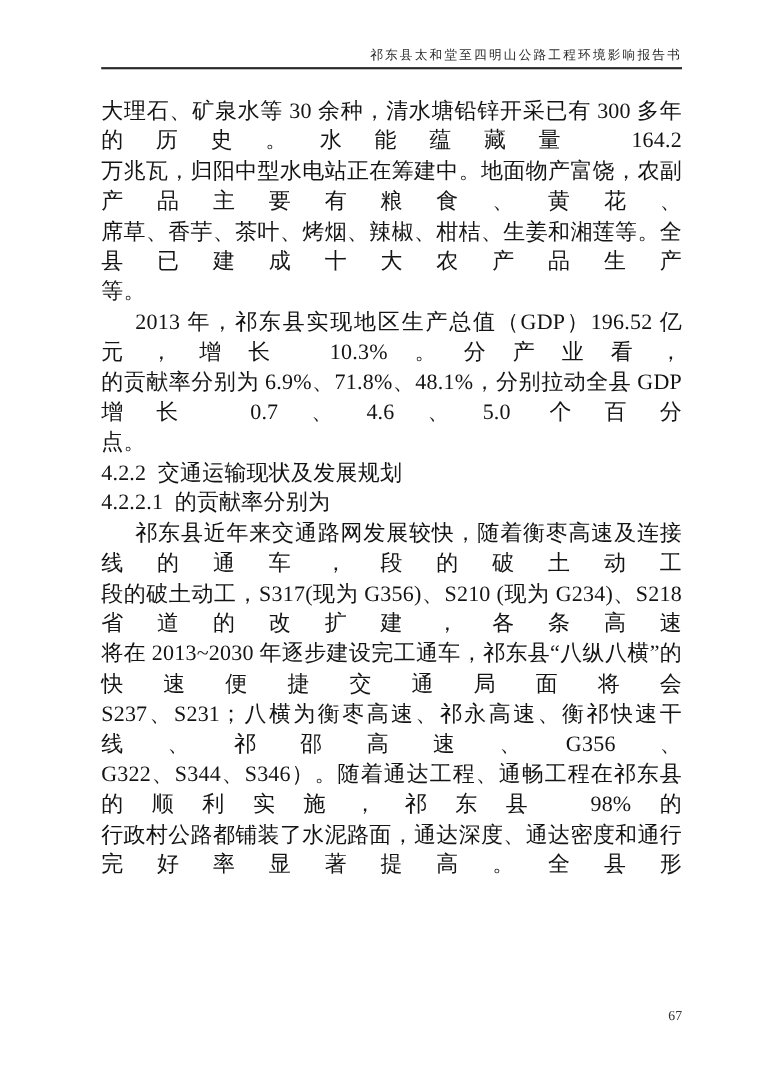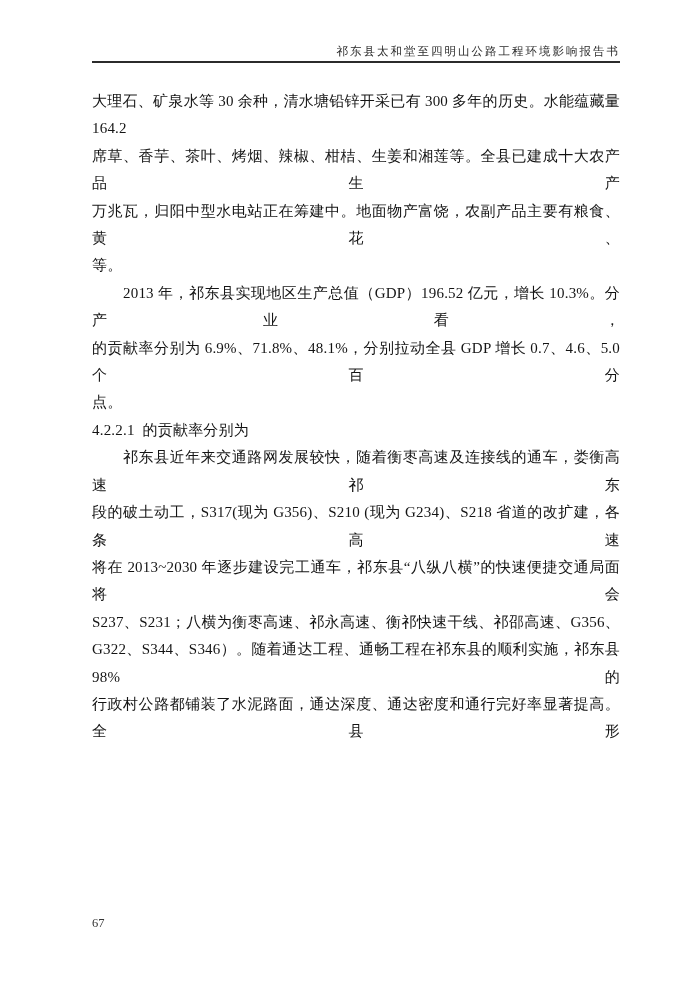--- a/index.html
+++ b/index.html
@@ -34,21 +34,21 @@
     height: 0;
     border-bottom: 2px solid #2b2b2b;
   }
   .doc-body {
     position: absolute;
     top: 88px;
     left: 92px;
     width: 528px;
   }
   .line, .heading {
-    font-size: 15px;
+    font-size: 20px;
     line-height: 27.4px;
     letter-spacing: 0.2px;
   }
   .line {
     text-align: justify;
     text-align-last: justify;
     text-justify: inter-character;
   }
   .line.last {
     text-align-last: left;
@@ -58,49 +58,50 @@
   }
   .heading {
     white-space: pre-wrap;
     text-align: left;
   }
   .page-number {
     position: absolute;
     top: 916px;
     left: 92px;
     width: 528px;
-    text-align: left;
+    text-align: right;
     font-size: 12.5px;
     color: #333333;
   }
 </style>
 </head>
 <body>
 
 <div class="page">
   <div class="header">
     <div class="header-title">祁东县太和堂至四明山公路工程环境影响报告书</div>
     <div class="header-rule"></div>
   </div>
 
   <div class="doc-body">
       <div class="para">
         <div class="line">大理石、矿泉水等 30 余种，清水塘铅锌开采已有 300 多年的历史。水能蕴藏量 164.2</div>
+        <div class="line">万兆瓦，归阳中型水电站正在筹建中。地面物产富饶，农副产品主要有粮食、黄花、</div>
         <div class="line">席草、香芋、茶叶、烤烟、辣椒、柑桔、生姜和湘莲等。全县已建成十大农产品生产</div>
-        <div class="line">万兆瓦，归阳中型水电站正在筹建中。地面物产富饶，农副产品主要有粮食、黄花、</div>
         <div class="line last">等。</div>
       </div>
       <div class="para">
         <div class="line indent">2013 年，祁东县实现地区生产总值（GDP）196.52 亿元，增长 10.3%。分产业看，</div>
         <div class="line">的贡献率分别为 6.9%、71.8%、48.1%，分别拉动全县 GDP 增长 0.7、4.6、5.0 个百分</div>
         <div class="line last">点。</div>
       </div>
+      <div class="heading">4.2.2  交通运输现状及发展规划</div>
       <div class="heading">4.2.2.1  的贡献率分别为</div>
       <div class="para">
-        <div class="line indent">祁东县近年来交通路网发展较快，随着衡枣高速及连接线的通车，娄衡高速祁东</div>
+        <div class="line indent">祁东县近年来交通路网发展较快，随着衡枣高速及连接线的通车，段的破土动工</div>
         <div class="line">段的破土动工，S317(现为 G356)、S210 (现为 G234)、S218 省道的改扩建，各条高速</div>
         <div class="line">将在 2013~2030 年逐步建设完工通车，祁东县“八纵八横”的快速便捷交通局面将会</div>
         <div class="line">S237、S231；八横为衡枣高速、祁永高速、衡祁快速干线、祁邵高速、G356、</div>
         <div class="line">G322、S344、S346）。随着通达工程、通畅工程在祁东县的顺利实施，祁东县 98%的</div>
         <div class="line">行政村公路都铺装了水泥路面，通达深度、通达密度和通行完好率显著提高。全县形</div>
       </div>
     </div>
 
   <div class="page-number">67</div>
 </div>

